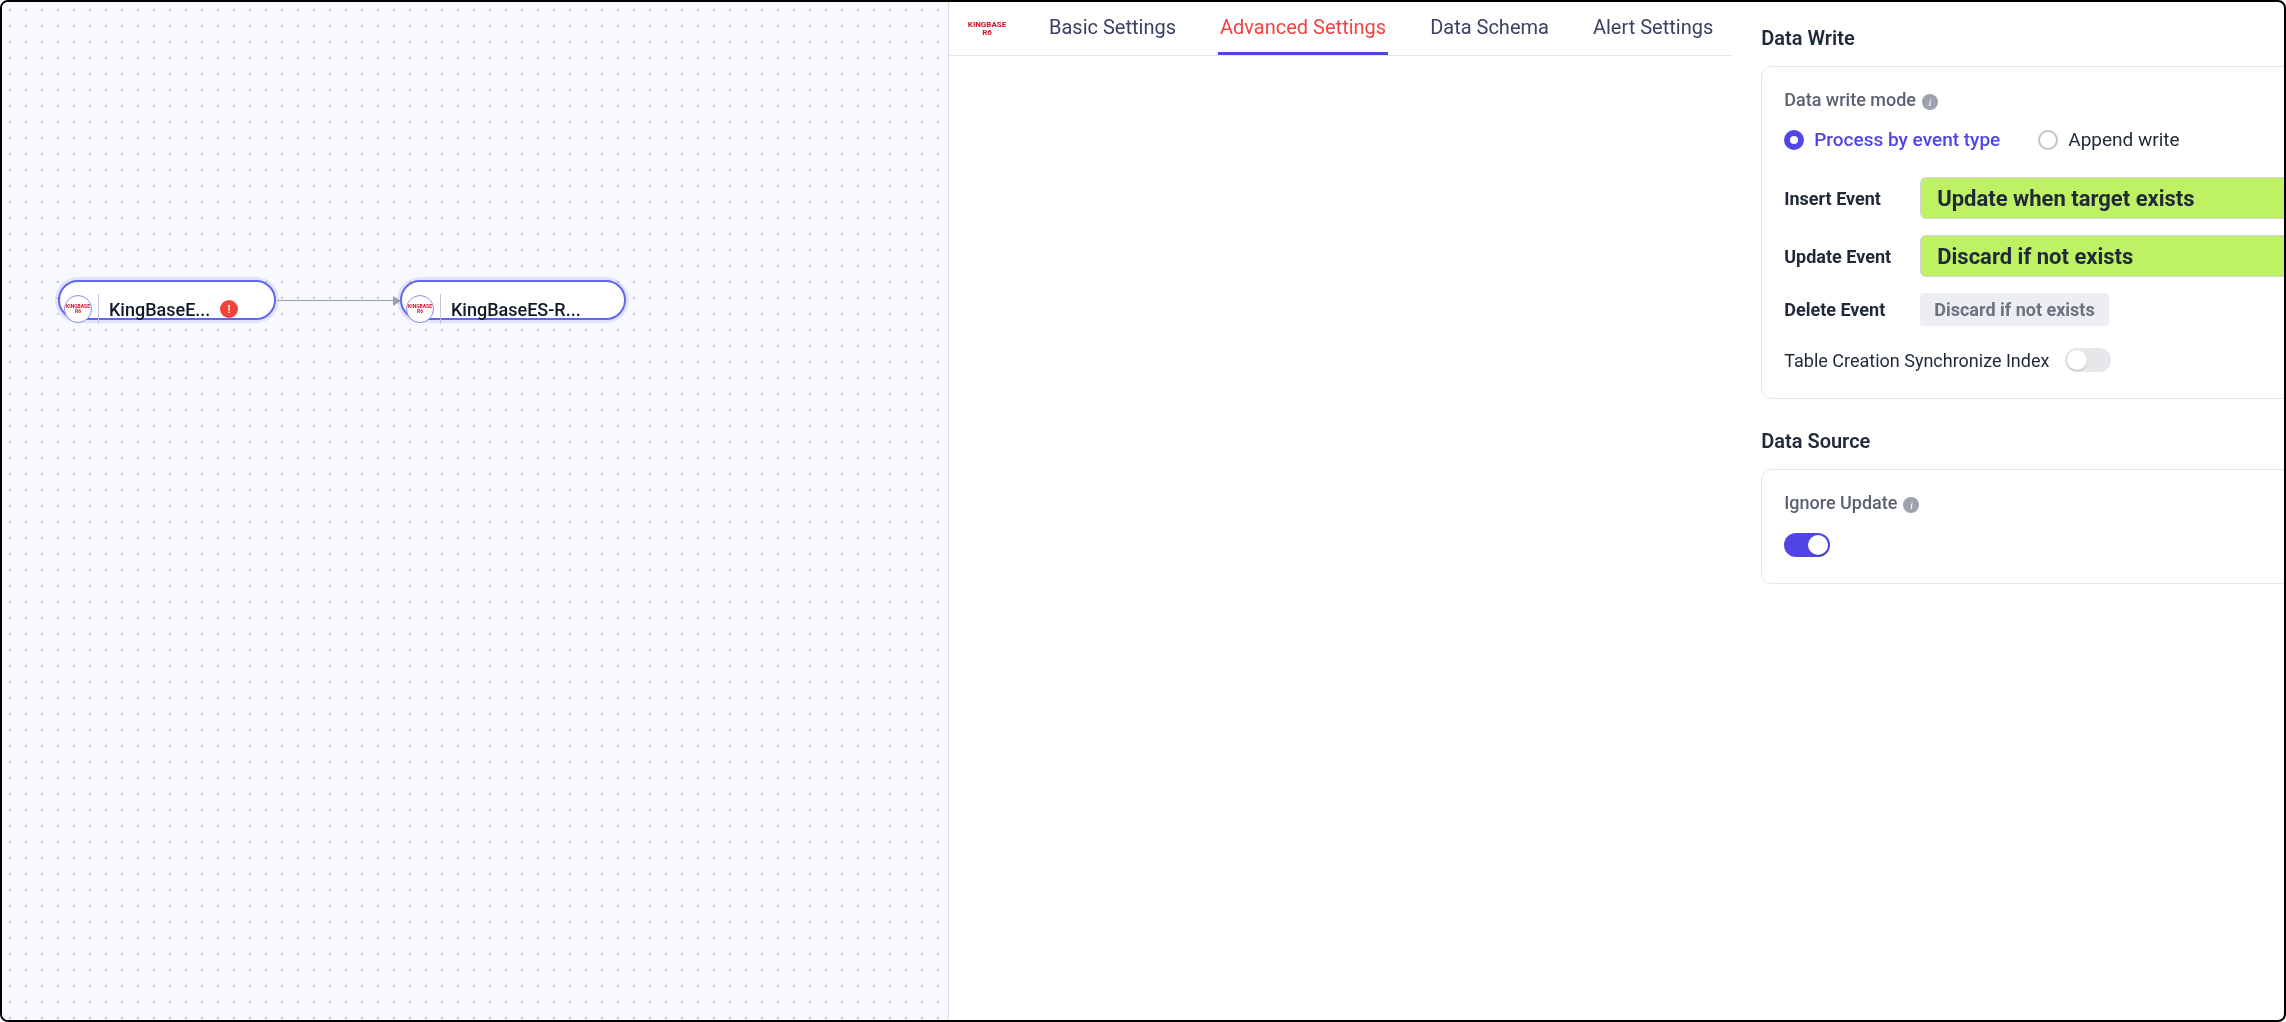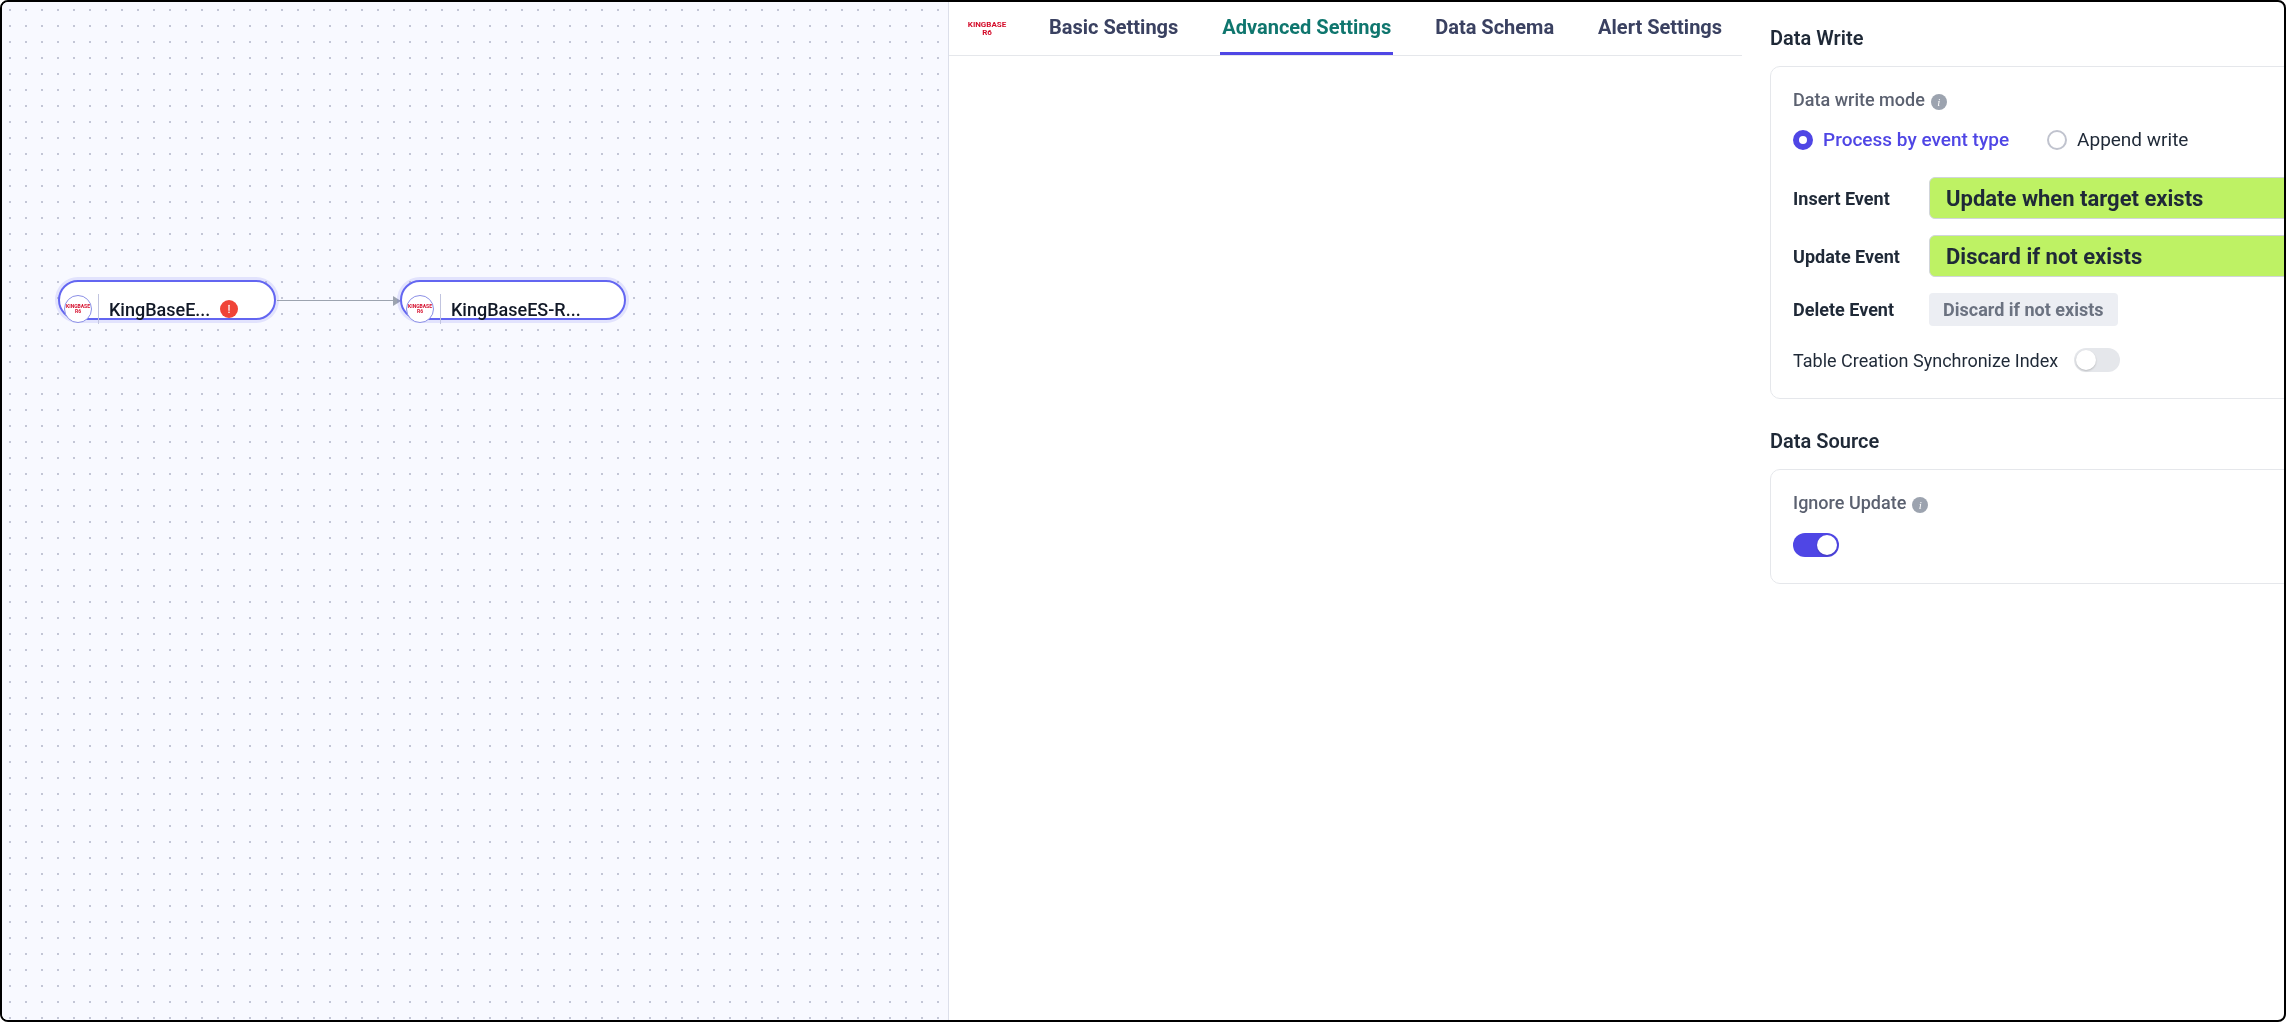--- a/index.html
+++ b/index.html
@@ -84,30 +84,30 @@
   .brand-chip {
     font-size:8px;
     line-height:1;
     color:#d40d2b;
     font-weight:700;
     text-align:center;
     width:40px;
   }
   .tab {
     font-size:20px;
-    font-weight:700;
+    font-weight:400;
     color:#3a4161;
     padding:3px 2px;
     height:100%;
     display:flex; align-items:center;
     border-bottom:3px solid transparent;
     cursor:pointer;
     white-space:nowrap;
   }
-  .tab.active { color:#0f766e; border-bottom-color:#4f46e5; }
+  .tab.active { color:#ef4444; border-bottom-color:#4f46e5; }
 
   .panel-body { padding:24px 28px 30px 28px; }
   .section-head {
     display:flex; align-items:center; justify-content:space-between;
     font-size:20px; font-weight:600; color:#1f2937;
     margin-bottom:16px;
     cursor:pointer;
   }
   .chevron { width:18px; height:18px; transform:rotate(0deg); }
   .chevron svg { width:18px; height:18px; stroke:#5b6170; fill:none; stroke-width:2; }

